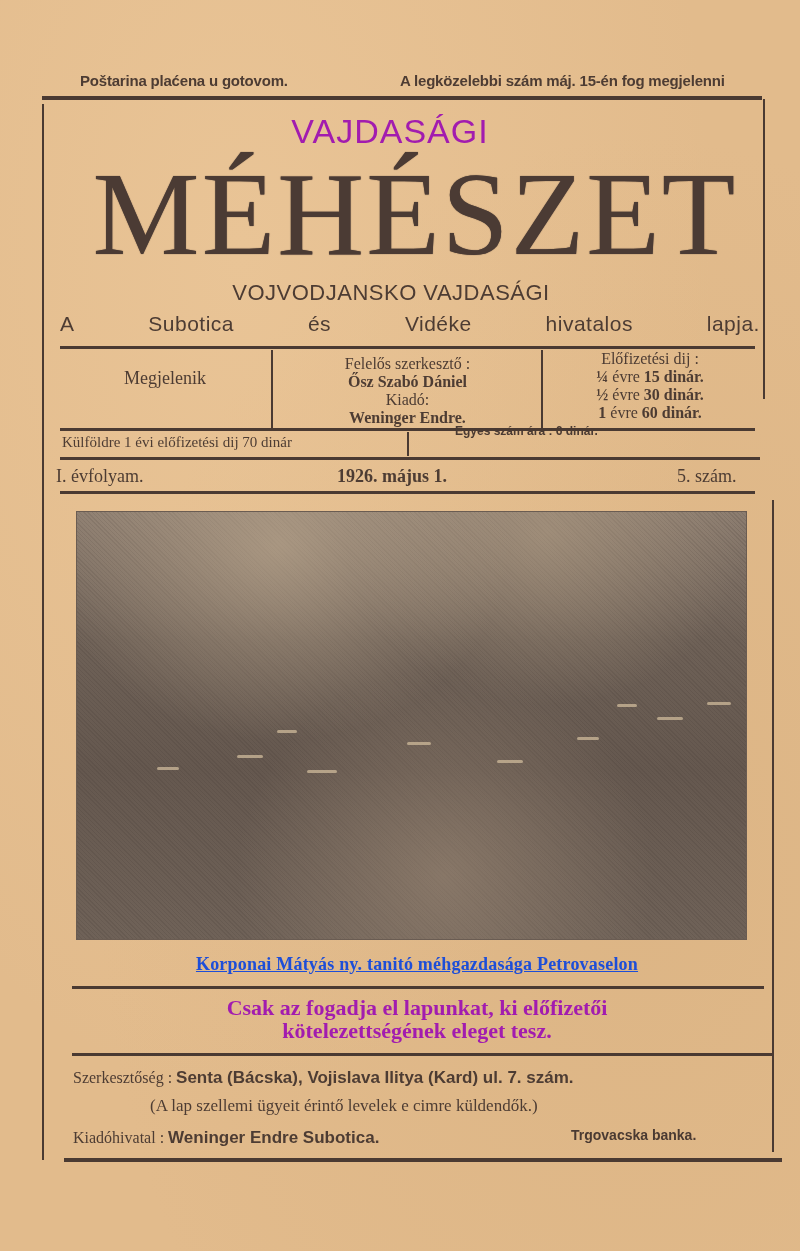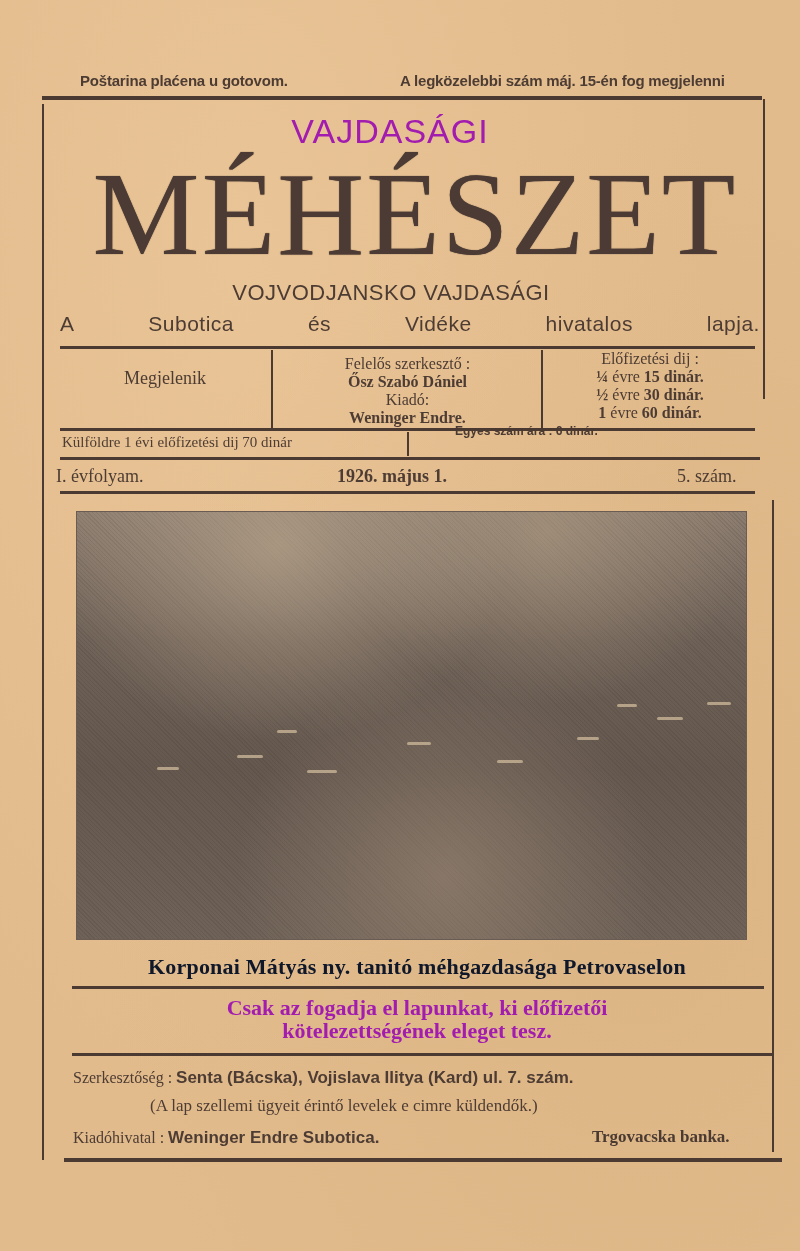--- a/index.html
+++ b/index.html
@@ -49,31 +49,31 @@
     .photo { top: 511px; left: 76px; width: 671px; height: 429px;
       background:
         radial-gradient(ellipse at 55% 85%, rgba(160,140,120,0.55), rgba(0,0,0,0) 40%),
         radial-gradient(ellipse at 30% 8%, rgba(185,165,140,0.7), rgba(0,0,0,0) 35%),
         radial-gradient(ellipse at 70% 5%, rgba(175,155,130,0.6), rgba(0,0,0,0) 30%),
         repeating-linear-gradient(45deg, rgba(60,50,45,0.15) 0 1px, rgba(0,0,0,0) 1px 3px),
         linear-gradient(180deg, #8c7d70 0%, #6e6157 30%, #65584f 60%, #6f6258 100%);
       border: 1px solid #6a5c52; }
     .photo .hive { position: absolute; height: 3px; border-radius: 2px; background: rgba(200,180,150,0.8); }
 
-    .caption { top: 954px; left: 70px; width: 694px; text-align: center; font-size: 22px; font-weight: bold;
-      color: #0f172a; white-space: nowrap; letter-spacing: 0.2px; }
+    .caption { top: 954px; left: 70px; width: 694px; text-align: center; font-size: 18px; font-weight: bold;
+      color: #1d4ed8; white-space: nowrap; letter-spacing: 0.2px; text-decoration: underline; }
     .notice { top: 996px; left: 70px; width: 694px; text-align: center; font-size: 22px; font-weight: bold;
       color: #a21caf; line-height: 23px; }
 
     .szerk { top: 1068px; left: 73px; font-size: 16px; color: #4d3c33; white-space: nowrap; }
     .szerk .b { font-family: "Liberation Sans", sans-serif; font-weight: bold; font-size: 17px; }
     .szerk-note { top: 1096px; left: 150px; font-size: 17px; color: #4d3c33; }
     .kiad { top: 1128px; left: 73px; font-size: 16px; color: #4d3c33; white-space: nowrap; }
     .kiad .b { font-family: "Liberation Sans", sans-serif; font-weight: bold; font-size: 17px; }
-    .bank { top: 1127px; left: 592px; font-family: Liberation Serif, serif; font-weight: bold; font-size: 17px; color: #4a3a32; }
+    .bank { top: 1127px; left: 571px; font-family: Liberation Sans, sans-serif; font-weight: bold; font-size: 14px; color: #4a3a32; }
   </style>
 </head>
 <body>
 
 <div class="abs topline left">Poštarina plaćena u gotovom.</div>
 <div class="abs topline right">A legközelebbi szám máj. 15-én fog megjelenni</div>
 
 <div class="rule" style="top:96px;left:42px;width:720px;height:4px;"></div>
 <div class="vrule" style="top:104px;left:42px;height:1056px;"></div>
 <div class="vrule" style="top:99px;left:763px;height:300px;"></div>

